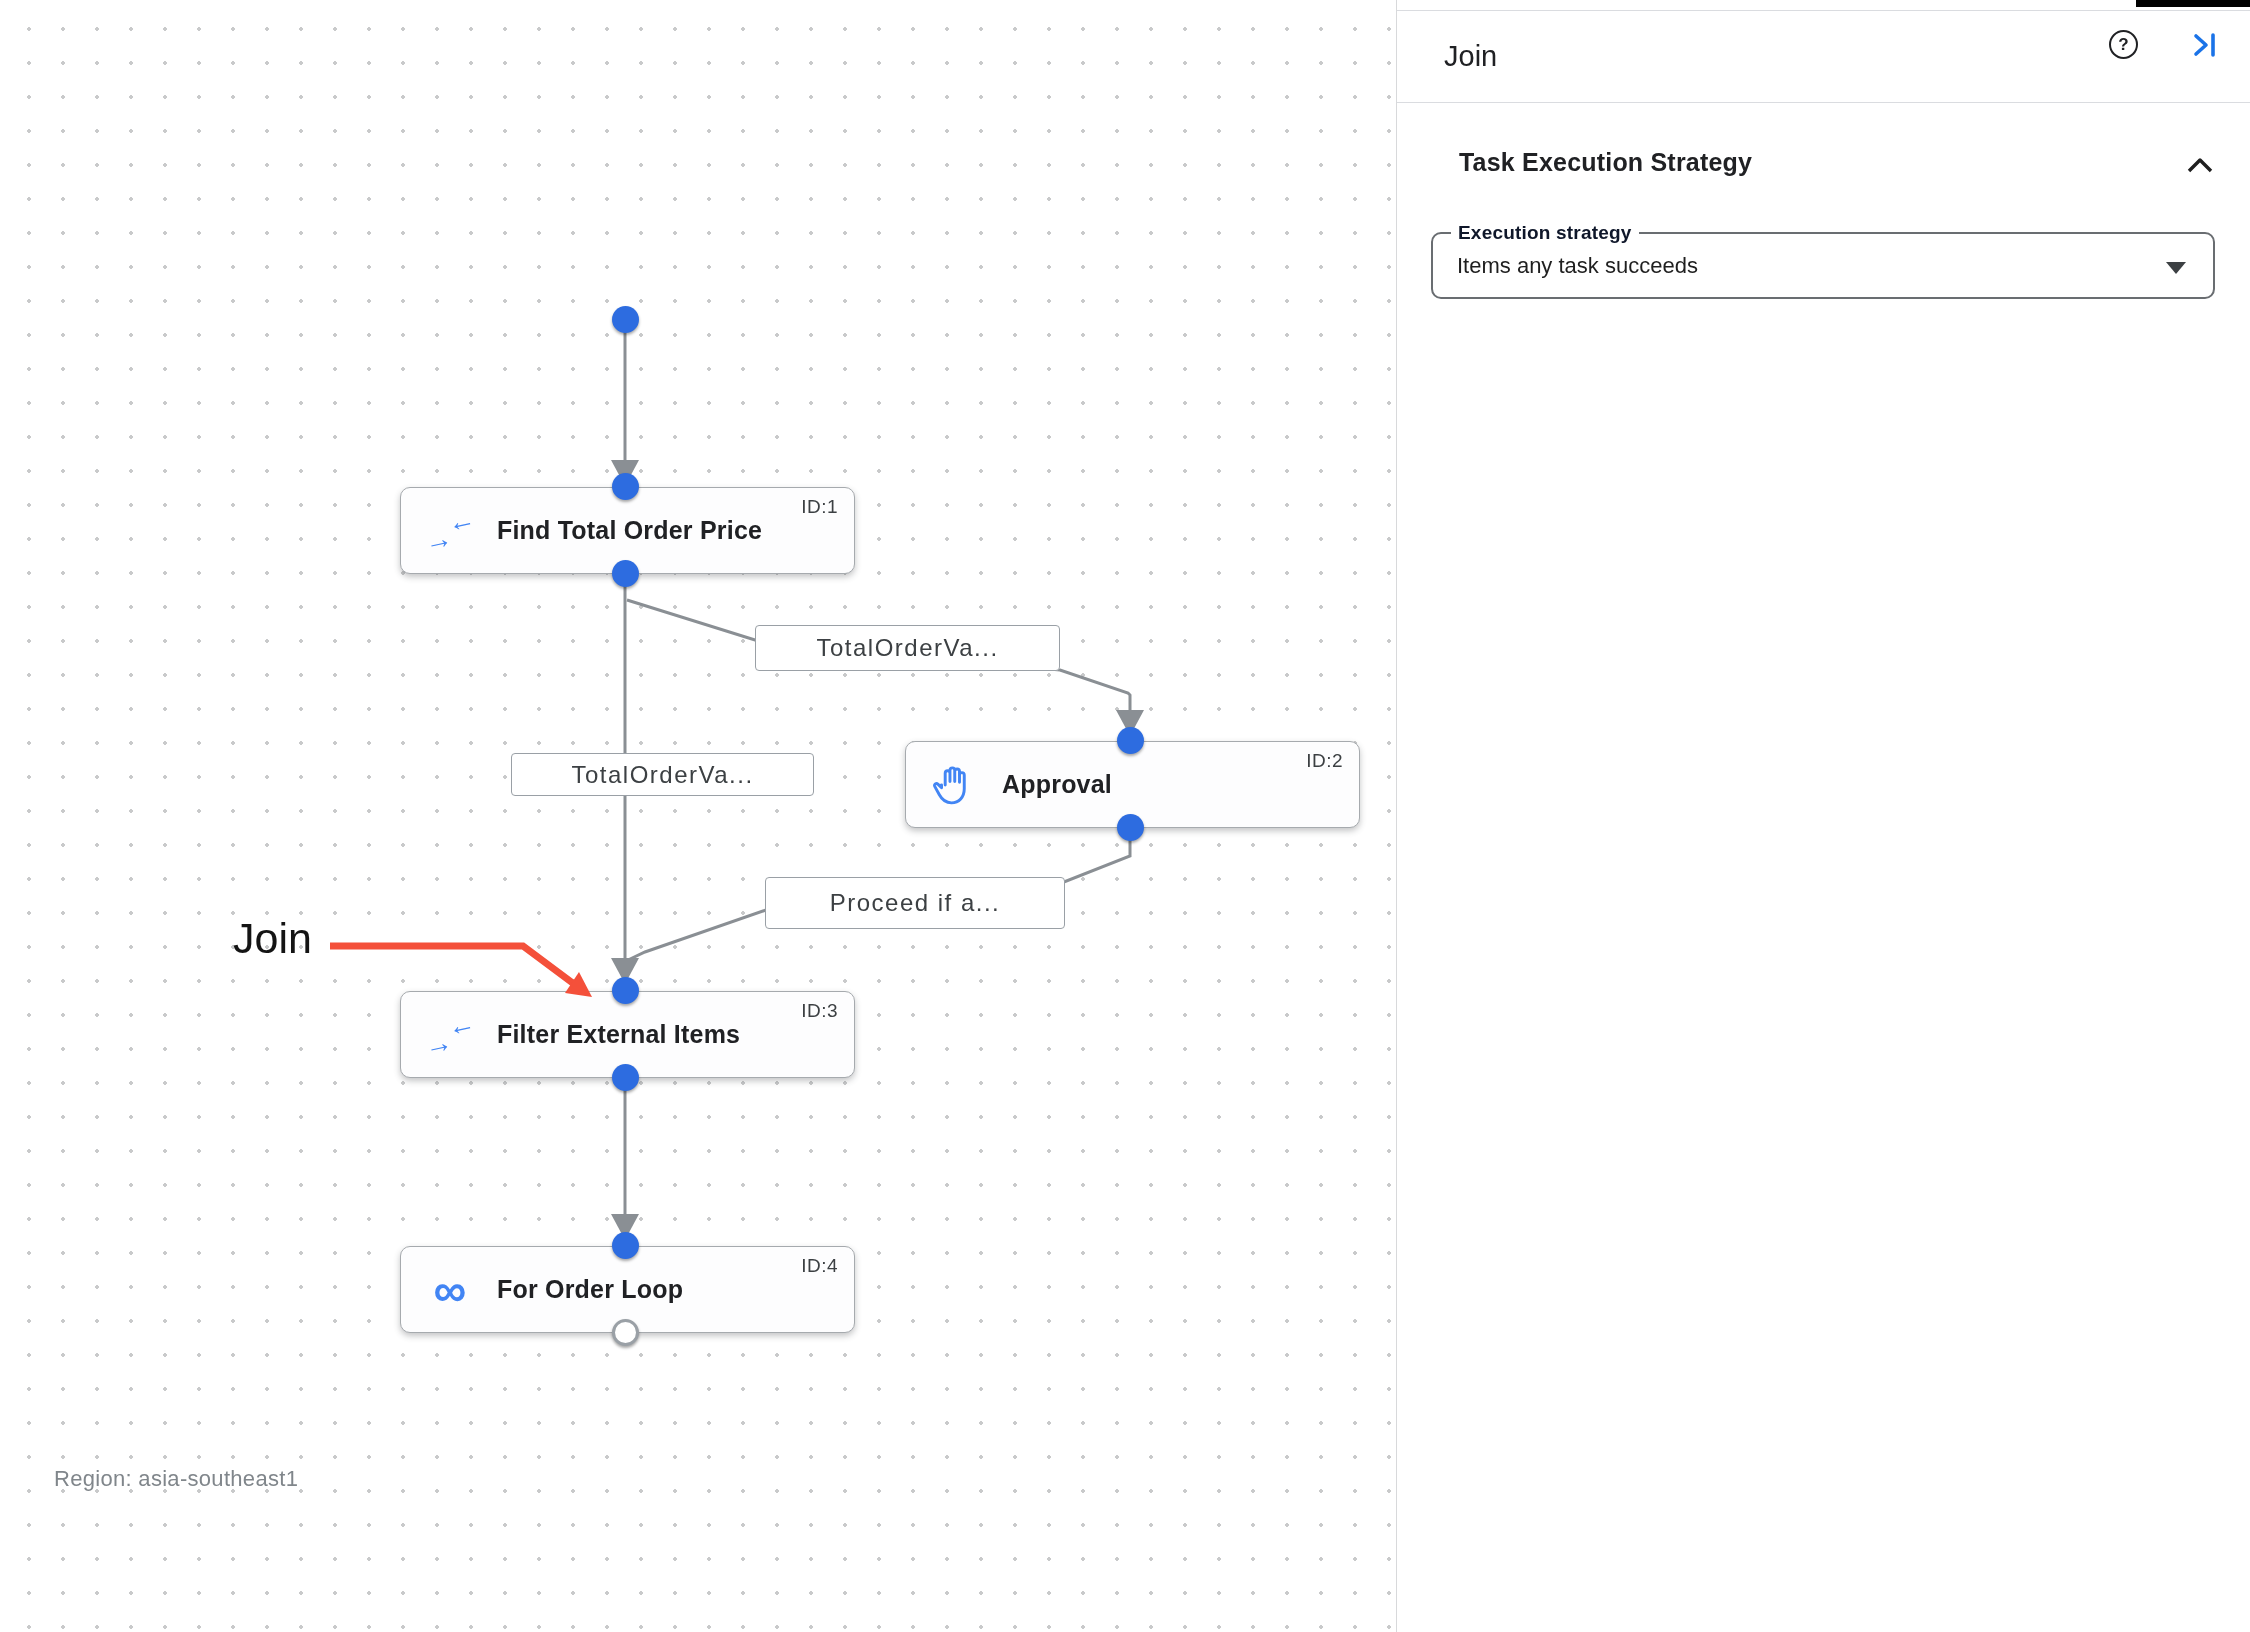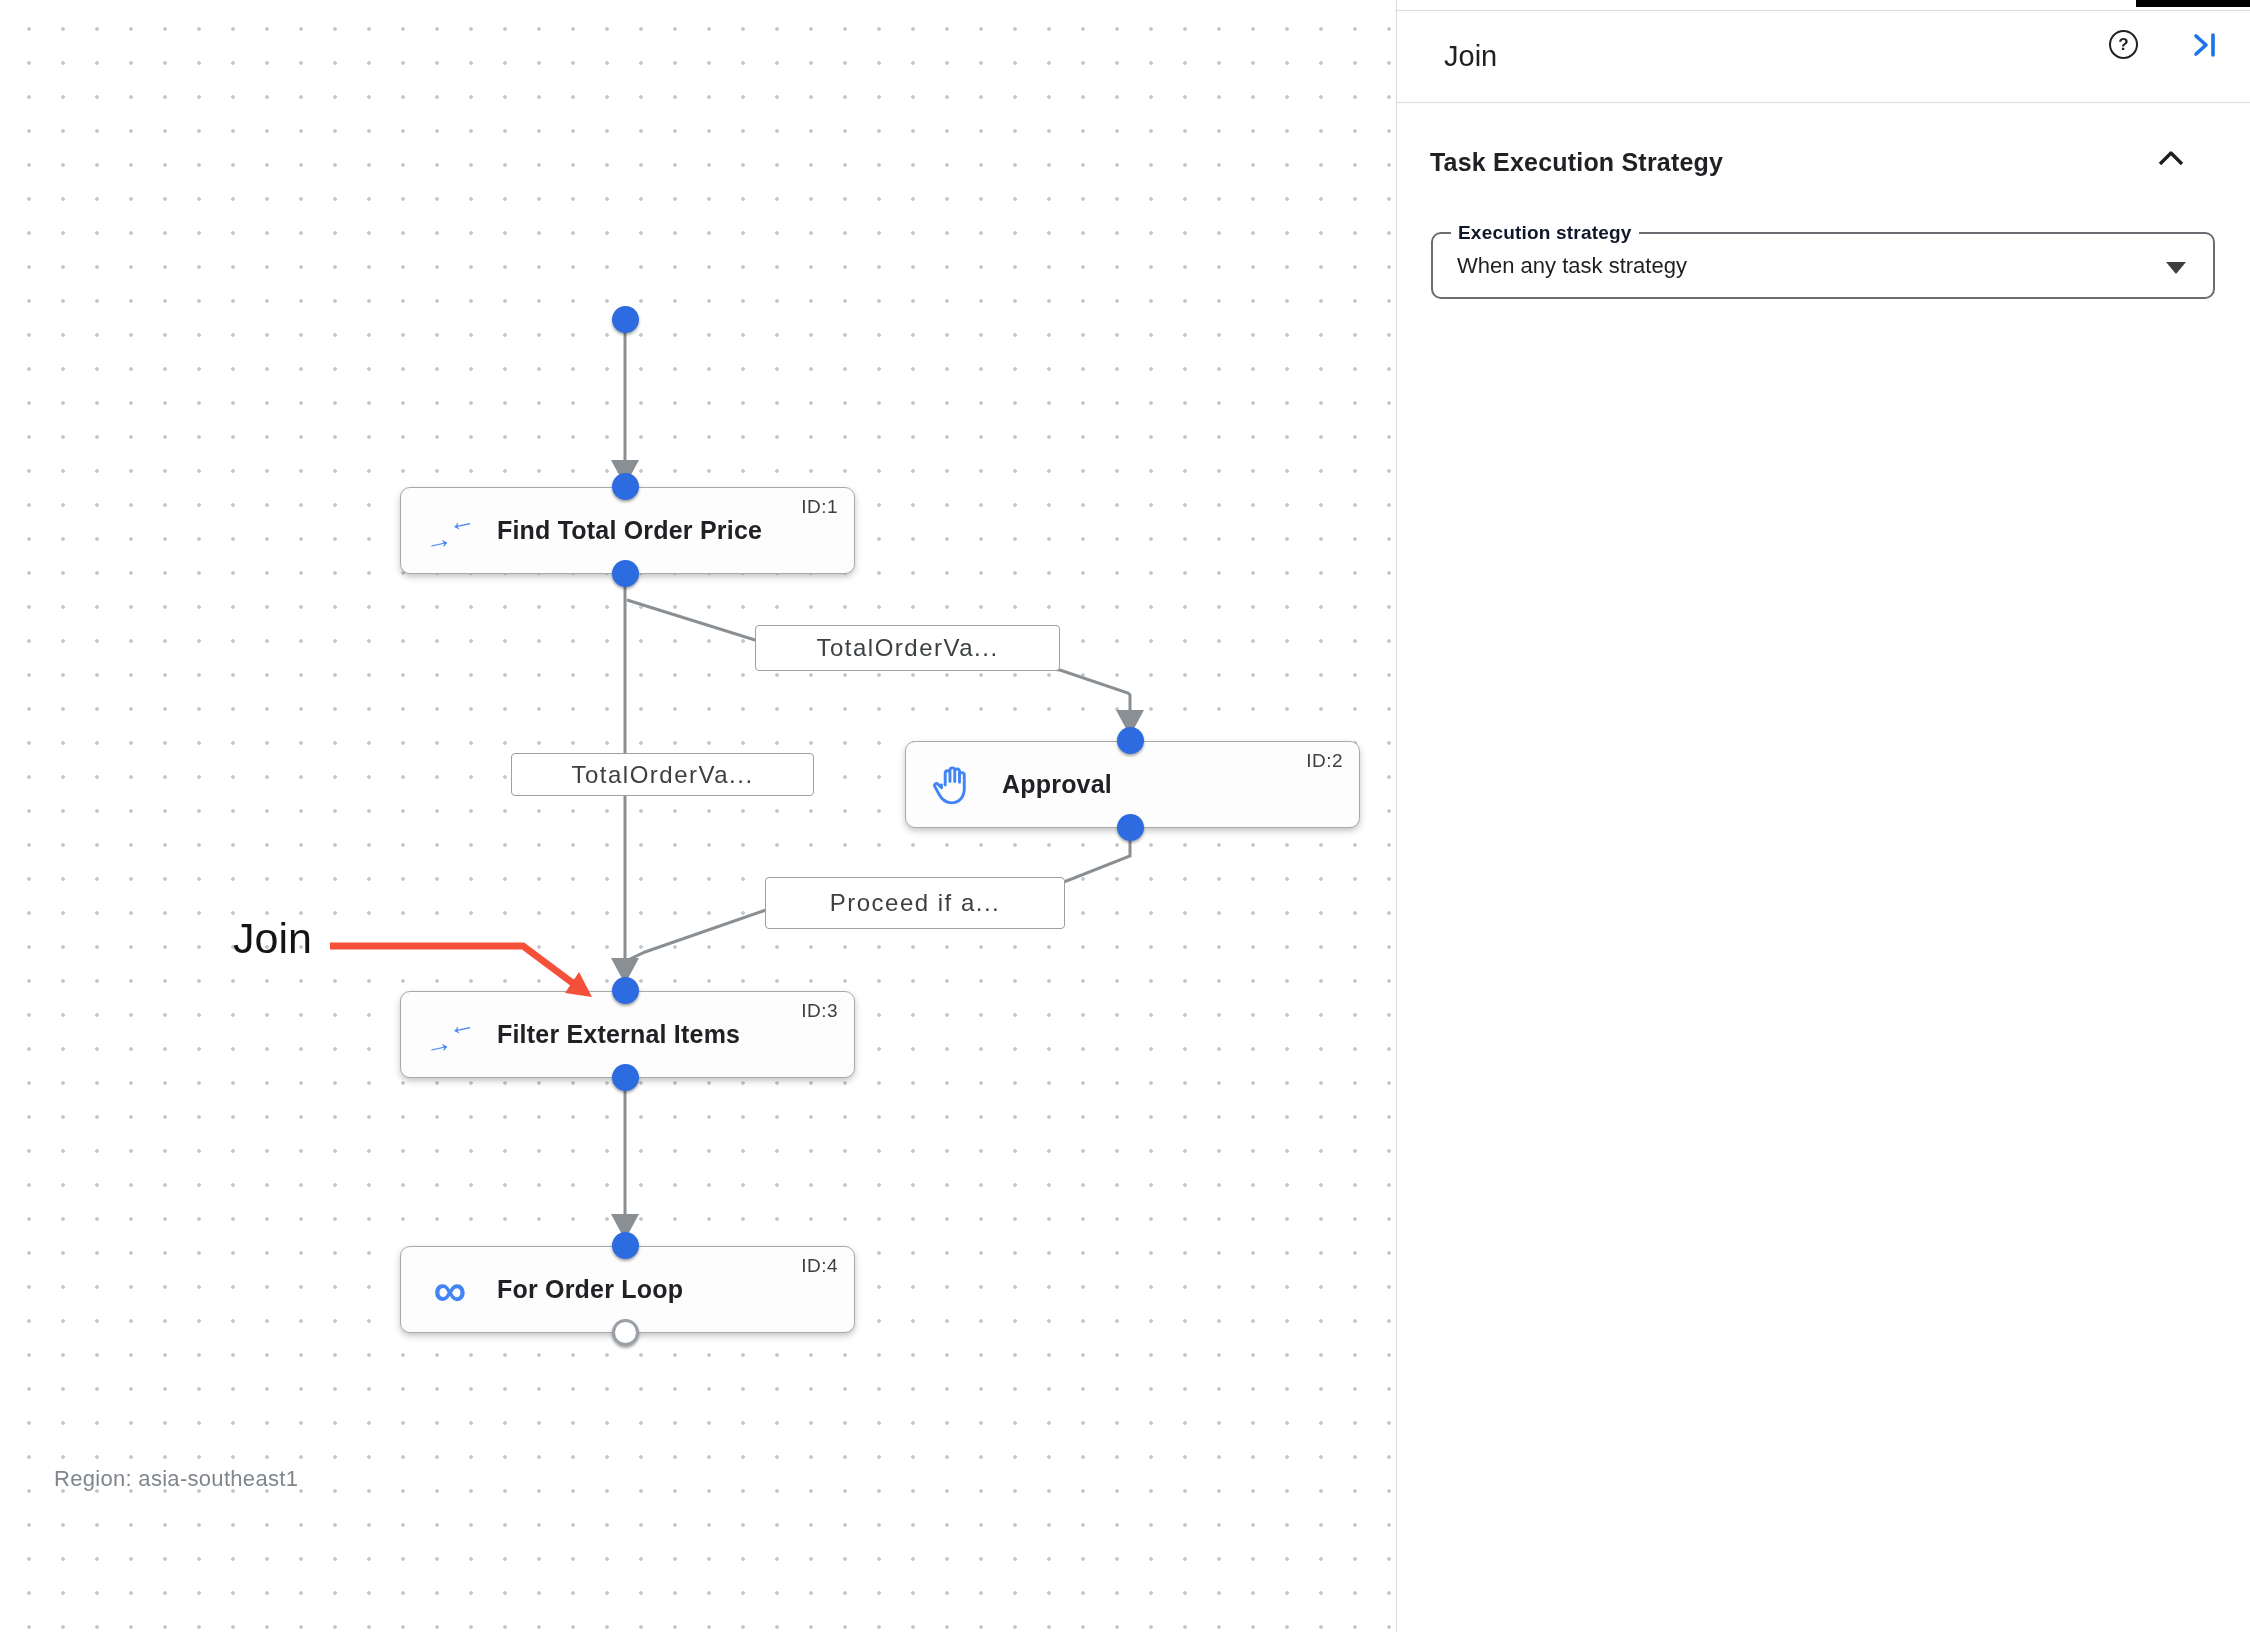--- a/index.html
+++ b/index.html
@@ -58,21 +58,21 @@
   .panel-topline { position:absolute; left:0; top:10px; width:100%; height:1px; background:#dadce0; }
   .black-bar { position:absolute; left:739px; top:0; width:115px; height:7px; background:#000; }
   .panel-header { position:absolute; left:0; top:11px; width:100%; height:92px; border-bottom:1px solid #dadce0; display:flex; align-items:center; }
   .panel-title { margin-left:47px; font-size:29px; color:#202124; }
   .help-icon {
     position:absolute; left:712px; top:30px; width:29px; height:29px; border:2.5px solid #202124; border-radius:50%;
     display:flex; align-items:center; justify-content:center; font-size:17px; font-weight:700; color:#202124; cursor:pointer;
   }
   .tab-icon { position:absolute; left:794px; top:31px; cursor:pointer; }
 
-  .section-row { position:absolute; left:33px; top:148px; width:760px; display:flex; align-items:flex-start; justify-content:space-between; }
+  .section-row { position:absolute; left:62px; top:148px; width:760px; display:flex; align-items:flex-end; justify-content:space-between; }
   .section-title { font-size:25px; font-weight:700; color:#202124; letter-spacing:.2px; }
   .chevron-up-icon { cursor:pointer; margin-right:4px; }
 
   .select-field {
     position:absolute; left:34px; top:232px; width:784px; height:67px;
     border:2px solid #696d71; border-radius:10px; background:#fff; cursor:pointer;
   }
   .select-label {
     position:absolute; top:-12px; left:18px; background:#fff; padding:0 7px;
     font-size:19px; font-weight:700; color:#0f172a; letter-spacing:.2px;
@@ -193,18 +193,18 @@
       <div class="section-title">Task Execution Strategy</div>
       <div class="chevron-up-icon">
         <svg width="30" height="18" viewBox="0 0 30 18">
           <path d="M4 16 L15 5 L26 16" fill="none" stroke="#1f1f1f" stroke-width="3.4" stroke-linejoin="round"></path>
         </svg>
       </div>
     </div>
 
     <div class="select-field">
       <span class="select-label">Execution strategy</span>
-      <span class="select-value">When any task strategy</span>
+      <span class="select-value">Items any task succeeds</span>
       <span class="select-caret"></span>
     </div>
   </div>
 
 </div>
 
 </body></html>

